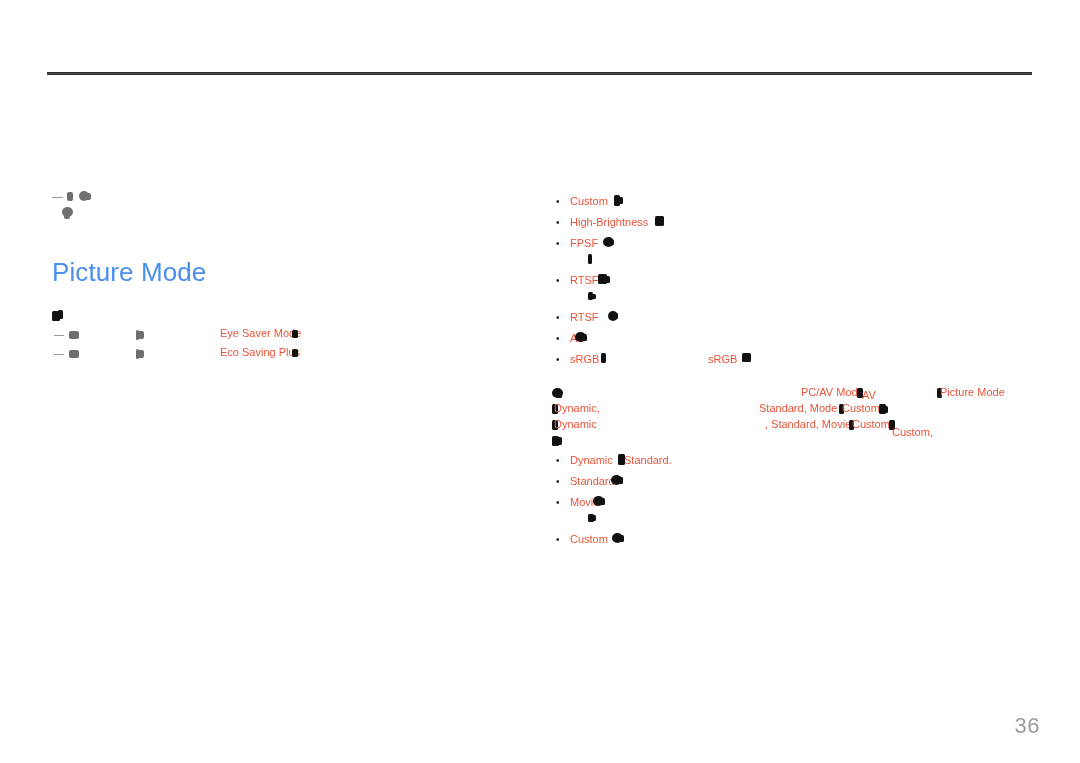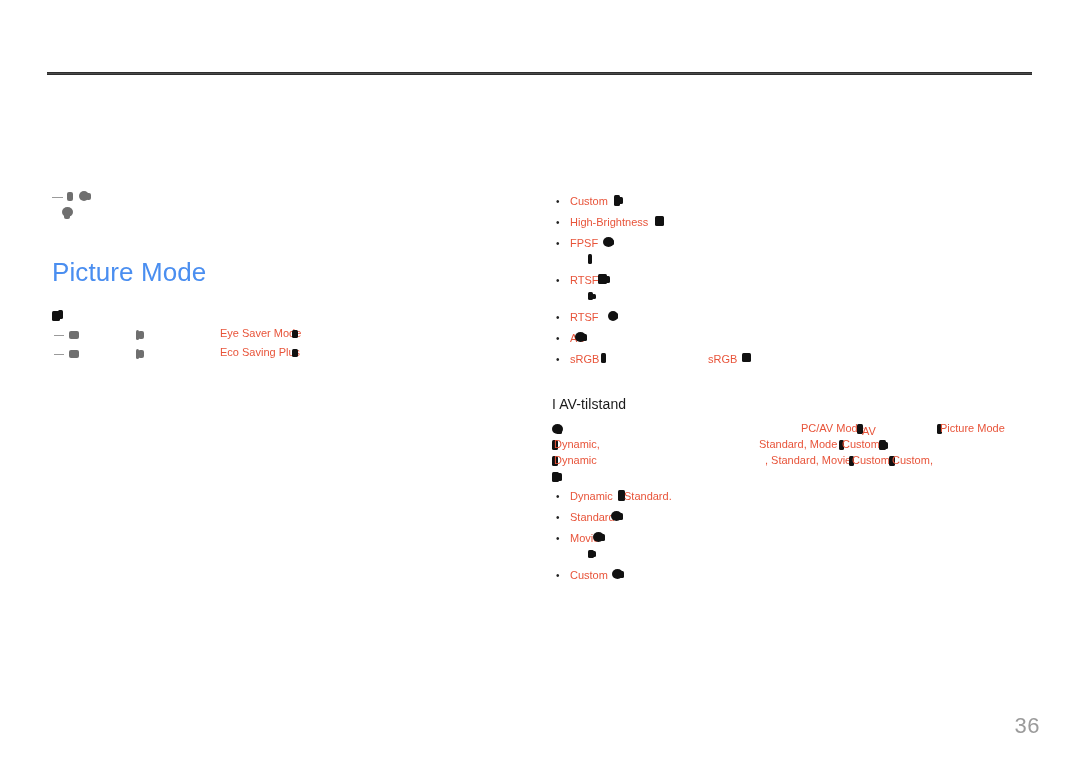--- a/index.html
+++ b/index.html
@@ -286,21 +286,20 @@
       <li class="bullet-item">
         <span class="bullet-term">sRGB</span>
         <span class="blob" style="left:49px; top:2px; width:5px; height:10px;"></span>
         <span class="bullet-term" style="position:absolute; left:156px; top:0;">sRGB</span>
         <span class="blob" style="left:190px; top:2px; width:9px; height:9px;"></span>
       </li>
 
     </ul>
 
     <div class="av-block">
-      <h2 class="sec-heading" style="margin-top:28px;">I AV-tilstand</h2>
 
       <div class="av-para" style="height:16px;">
         <span class="blob round" style="left:0px; top:2px; width:11px; height:10px;"></span>
         <span class="blob" style="left:5px; top:4px; width:5px; height:8px;"></span>
         <span class="inline-term" style="left:249px; top:0px;">PC/AV Mode</span>
         <span class="blob" style="left:305px; top:2px; width:6px; height:10px;"></span>
         <span class="inline-term" style="left:310px; top:3px;">AV</span>
         <span class="blob" style="left:385px; top:2px; width:5px; height:10px;"></span>
         <span class="inline-term" style="left:388px; top:0px;">Picture Mode</span>
       </div>
@@ -315,21 +314,21 @@
         <span class="blob" style="left:332px; top:4px; width:4px; height:7px;"></span>
       </div>
 
       <div class="av-para" style="height:16px;">
         <span class="blob" style="left:0px; top:2px; width:6px; height:10px;"></span>
         <span class="inline-term" style="left:2px; top:0px;">Dynamic</span>
         <span class="inline-term" style="left:213px; top:0px;">, Standard, Movie</span>
         <span class="blob" style="left:297px; top:2px; width:5px; height:10px;"></span>
         <span class="inline-term" style="left:300px; top:0px;">Custom</span>
         <span class="blob" style="left:337px; top:2px; width:6px; height:10px;"></span>
-        <span class="inline-term" style="left:340px; top:0px;">Custom,</span>
+        <span class="inline-term" style="left:340px; top:8px;">Custom,</span>
       </div>
 
       <div class="av-para" style="height:18px;">
         <span class="blob" style="left:0px; top:2px; width:7px; height:10px;"></span>
         <span class="blob" style="left:4px; top:3px; width:6px; height:8px;"></span>
       </div>
 
       <ul class="bullet-list">
 
         <li class="bullet-item">

